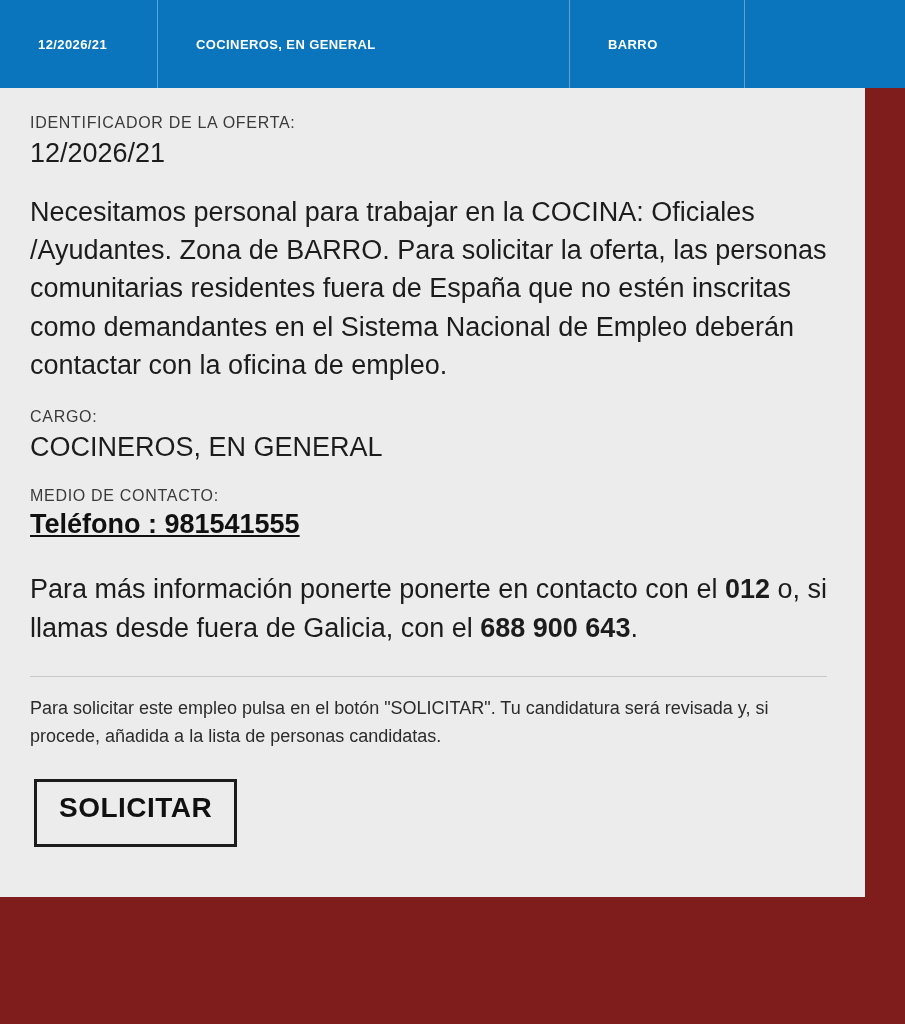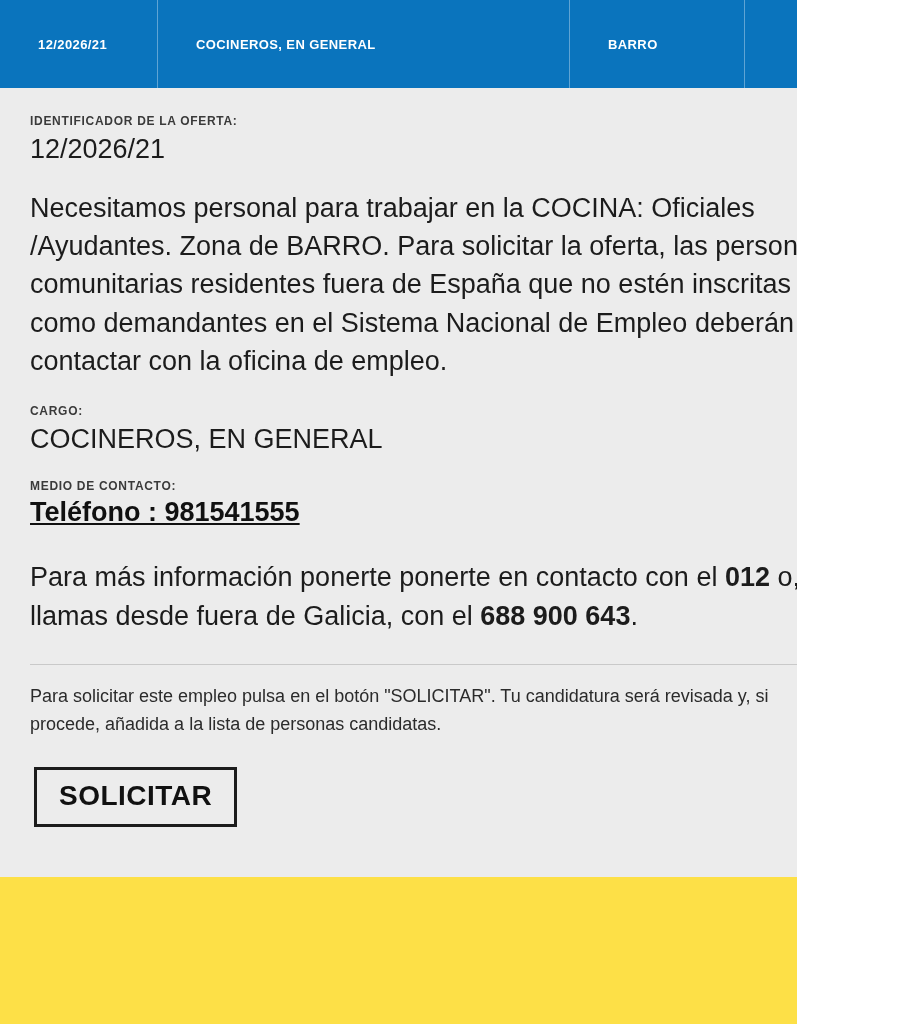--- a/index.html
+++ b/index.html
@@ -7,24 +7,24 @@
     padding: 0;
     background: #ffffff;
   }
   body {
     width: 905px;
     min-height: 1024px;
     font-family: "Liberation Sans", sans-serif;
     color: #1a1a1a;
   }
   .page {
-    width: 797px;
+    width: 905px;
     min-height: 1024px;
     position: relative;
-    background: #fde047;
+    background: #7f1d1d;
     overflow: hidden;
   }
 
   
   .header-bar {
     background: #0a74bd;
     height: 88px;
     display: flex;
     align-items: center;
     color: #ffffff;
@@ -49,22 +49,22 @@
   .hc-date    { width: 160px; border-right: none; padding-left: 28px; }
 
   
   .content {
     background: #ececec;
     padding: 26px 38px 0 30px;
     box-sizing: border-box;
     width: 865px;
   }
   .field-label {
-    font-size: 12px;
-    font-weight: bold;
+    font-size: 16px;
+    font-weight: normal;
     letter-spacing: 0.7px;
     color: #3a3a3a;
     margin: 0 0 4px 0;
   }
   .field-value {
     font-size: 27px;
     font-weight: 400;
     color: #1c1c1c;
     margin: 0 0 22px 0;
     line-height: 1.28;
@@ -109,21 +109,21 @@
   }
   .solicitar-btn {
     display: inline-block;
     border: 3px solid #1c1c1c;
     background: transparent;
     color: #111111;
     font-family: "Liberation Sans", sans-serif;
     font-size: 28px;
     font-weight: bold;
     letter-spacing: 0.5px;
-    padding: 12px 22px 14px 22px;
+    padding: 12px 22px 22px 22px;
     margin: 0 0 34px 4px;
     cursor: pointer;
     line-height: 1;
   }
   .bottom-pad { height: 16px; }
 </style>
 </head>
 <body>
 
 <div class="page">

